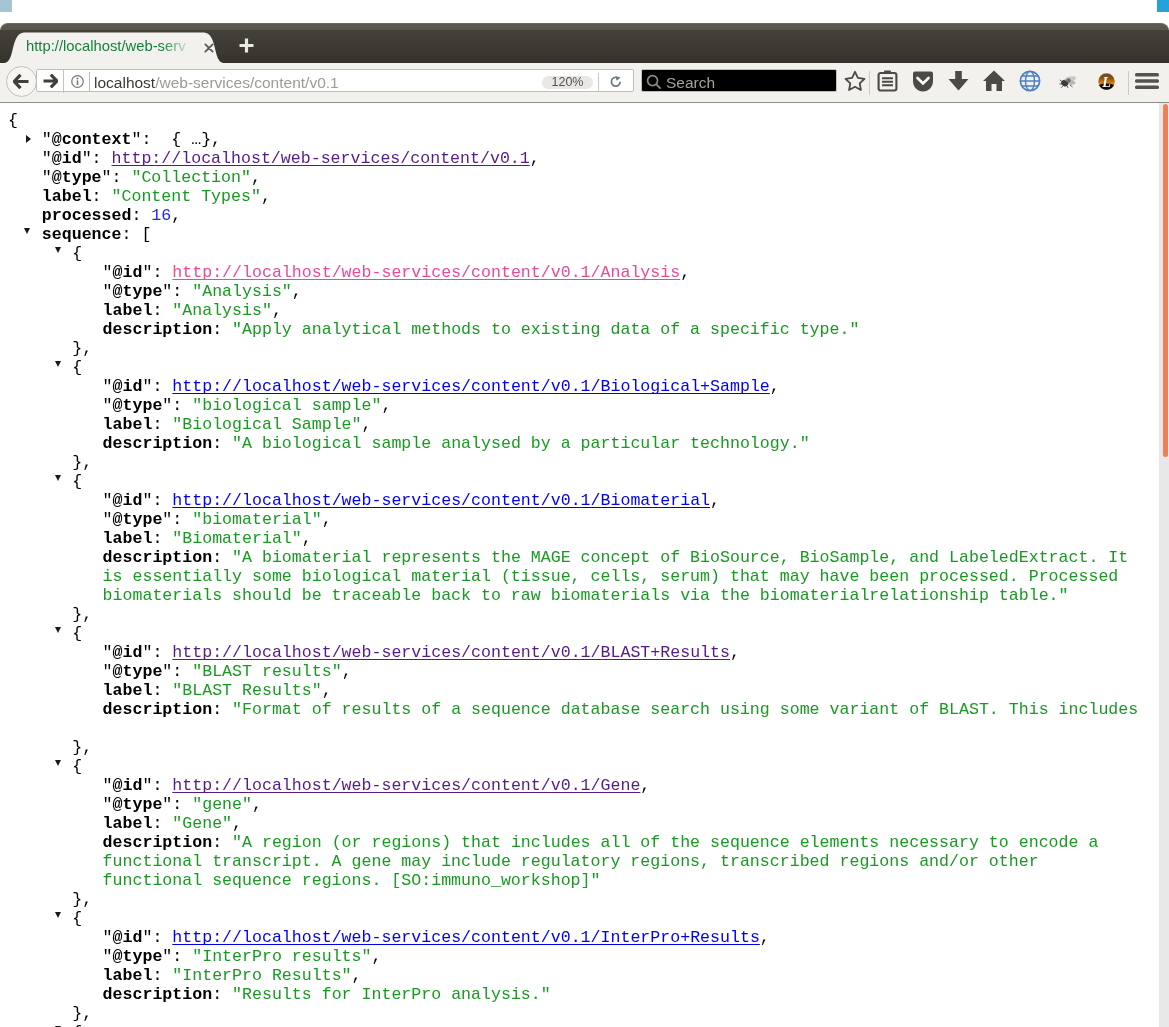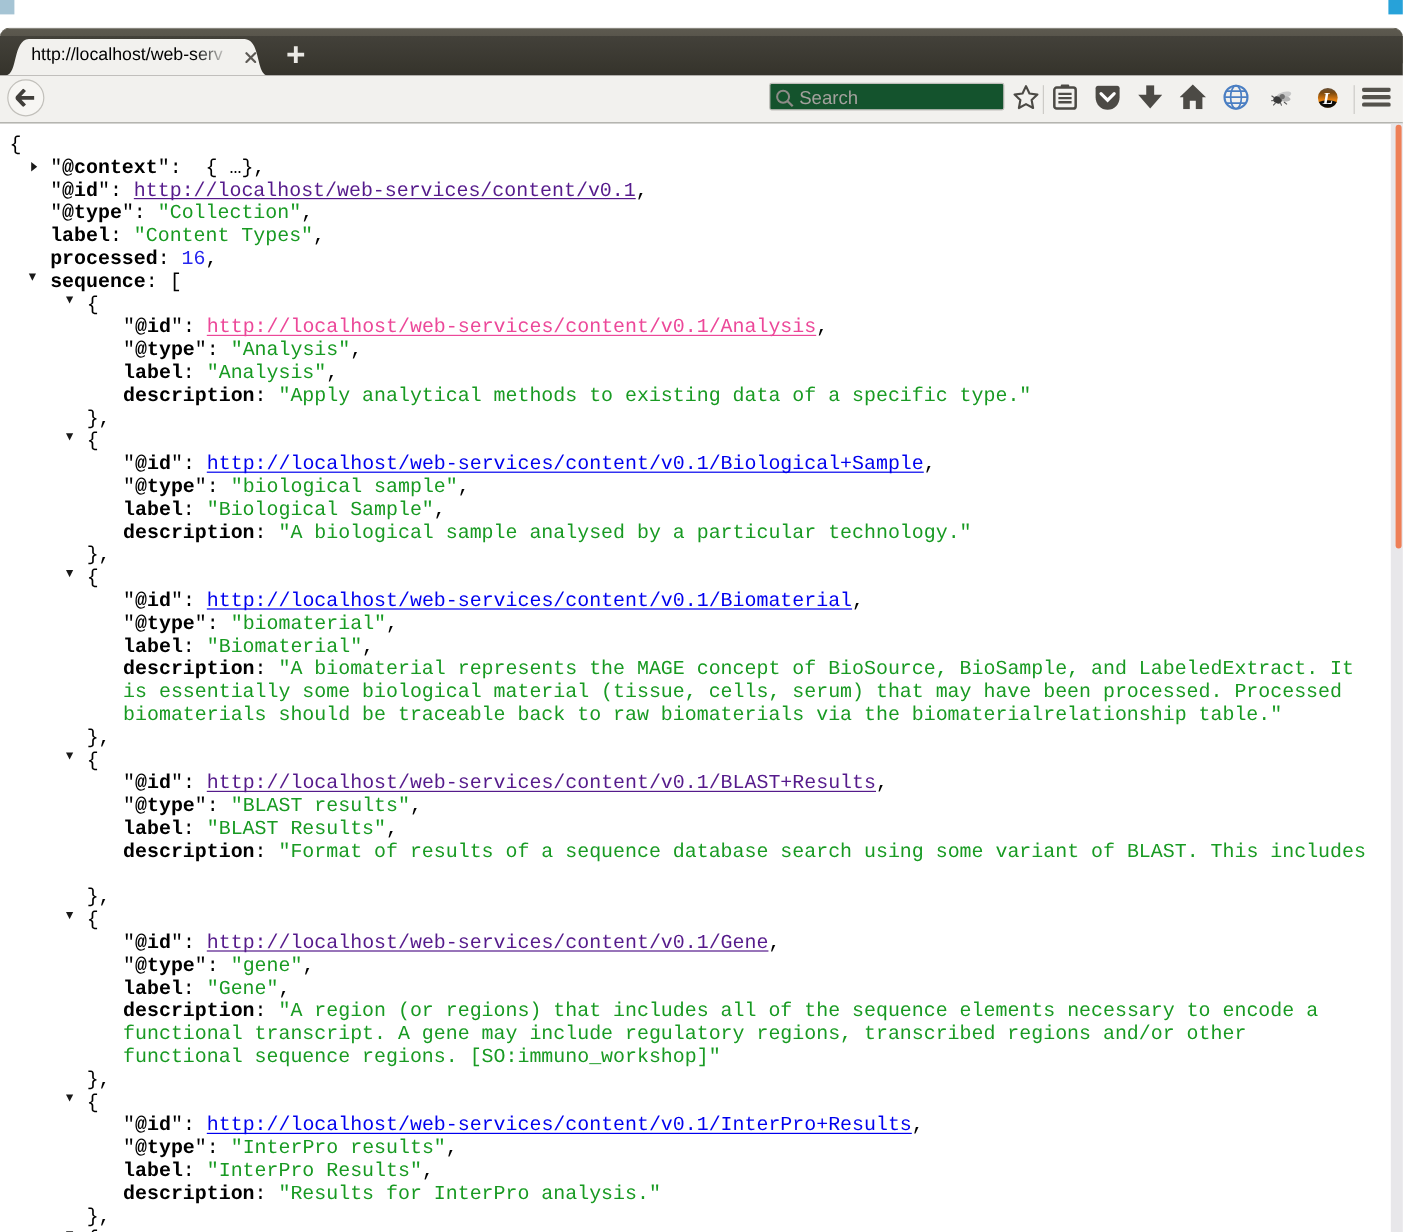--- a/index.html
+++ b/index.html
@@ -23,38 +23,38 @@
   #btn-min { left:26.6px; top:6.2px; }
   #btn-max { left:45.2px; top:6.2px; }
   .wglyph { position:absolute; color:#2a2722; }
   #menubar span { position:absolute; top:5.5px; color:#e7e3da; font-size:14.5px; }
 
   
   #tabbar { position:absolute; left:0; top:30px; width:1169px; height:33px;
     background:linear-gradient(#43413a,#37352d 85%,#34322b); }
   #tabshape { position:absolute; left:0; top:30px; }
   #tablabel { position:absolute; left:26px; top:37.5px; width:166px; height:20px;
-    font-size:14.8px; color:#000000; white-space:nowrap; overflow:hidden;
+    font-size:14.8px; color:#15803d; white-space:nowrap; overflow:hidden;
     -webkit-mask-image:linear-gradient(90deg,#000 82%,transparent 100%);
     mask-image:linear-gradient(90deg,#000 82%,transparent 100%); }
 
   
   #navbar { position:absolute; left:0; top:63px; width:1169px; height:40px;
     background:#f2f1ee; border-bottom:1px solid #8e8d89; }
   #backcirc { position:absolute; left:5.5px; top:2.5px; width:31px; height:31px;
     border-radius:50%; background:#f7f6f3; border:1px solid #c2c0bb; }
   #urlbar { position:absolute; left:36px; top:6px; width:598px; height:23px;
     background:#fff; border:1px solid #c0beba; border-radius:2px; }
   #urltext { position:absolute; left:57px; top:3.5px; font-size:15.5px; color:#9c9a97; white-space:nowrap; }
   #urltext b { color:#3b3935; font-weight:normal; }
   #zoombadge { position:absolute; left:505px; top:5.5px; width:51px; height:13.5px;
     background:#e9e7e4; border-radius:7px; text-align:center;
     font-size:12.5px; color:#55504b; line-height:13.5px; }
   #searchbox { position:absolute; left:641px; top:6px; width:196px; height:23px;
-    background:#14532d; border:1px solid #c0beba; border-radius:2px; }
+    background:#000000; border:1px solid #c0beba; border-radius:2px; }
   #searchtext { position:absolute; left:24px; top:3.5px; font-size:15.5px; color:#a3a19d; }
   .sep { position:absolute; top:8px; width:1px; height:24px; background:#cdcbc7; }
 
   
   #content { position:absolute; left:0; top:103px; width:1169px; height:924px; background:#fff; }
   .ln { position:absolute; white-space:pre;
     font-family:"Liberation Mono",monospace; font-size:16.6px; line-height:19px; color:#000; }
   .ln b { font-weight:bold; }
   .s { color:#189a22; }
   .n { color:#2525ef; }
@@ -109,20 +109,39 @@
     </svg>
   <svg id="newtabsvg" style="position:absolute;left:239px;top:38px" width="15" height="15" viewBox="0 0 15 15">
     <path d="M7.5,0.5 L7.5,14.5 M0.5,7.5 L14.5,7.5" stroke="#ebe9e5" stroke-width="3.2"></path>
     </svg>
 
   <div id="navbar">
     <div id="backcirc"></div>
     <svg style="position:absolute;left:13px;top:11px" width="16" height="15" viewBox="0 0 16 15">
       <path d="M7.5,0.8 L1.2,7.5 L7.5,14.2 M1.8,7.5 L15.5,7.5" stroke="#413f3b" stroke-width="3.2" fill="none"></path>
     </svg>
+    <div id="urlbar">
+      <svg style="position:absolute;left:5.5px;top:4px" width="15" height="14" viewBox="0 0 15 14">
+        <path d="M7.8,0.6 L14,7 L7.8,13.4 M0.5,7 L13.5,7" stroke="#413f3b" stroke-width="3.1" fill="none"></path>
+      </svg>
+      <div style="position:absolute;left:25.5px;top:0;width:1px;height:23px;background:#c6c4c0"></div>
+      <svg style="position:absolute;left:33.5px;top:5px" width="13" height="13" viewBox="0 0 18 18">
+        <circle cx="9" cy="9" r="8" fill="none" stroke="#7b7975" stroke-width="1.7"></circle>
+        <circle cx="9" cy="5" r="1.4" fill="#7b7975"></circle>
+        <rect x="7.9" y="7.4" width="2.2" height="6.5" fill="#7b7975"></rect>
+      </svg>
+      <div style="position:absolute;left:52px;top:2px;width:1px;height:19px;background:#b9b7b3"></div>
+      <div id="urltext"><b>localhost</b>/web-services/content/v0.1</div>
+      <div id="zoombadge">120%</div>
+      <div style="position:absolute;left:561px;top:2.5px;width:1px;height:18px;background:#cbc9c5"></div>
+      <svg style="position:absolute;left:573px;top:6px" width="11.5" height="11.5" viewBox="0 0 24 24">
+        <path d="M12,3 A9,9 0 1 0 21,12" fill="none" stroke="#6a7380" stroke-width="3.6"></path>
+        <path d="M11,0 L22,3 L14,10 Z" fill="#6a7380"></path>
+      </svg>
+    </div>
     <div id="searchbox">
       <svg style="position:absolute;left:4px;top:3.5px" width="16" height="16" viewBox="0 0 17 17">
         <circle cx="7" cy="7" r="5.3" fill="none" stroke="#8d8b87" stroke-width="1.8"></circle>
         <path d="M11,11 L15.5,15.5" stroke="#8d8b87" stroke-width="2"></path>
       </svg>
       <div id="searchtext">Search</div>
     </div>
 
     <svg style="position:absolute;left:844px;top:7px" width="22" height="22" viewBox="0 0 22 22">
       <path d="M11,1.8 L13.9,7.9 L20.5,8.8 L15.7,13.4 L16.9,20 L11,16.8 L5.1,20 L6.3,13.4 L1.5,8.8 L8.1,7.9 Z" fill="none" stroke="#4c4a45" stroke-width="1.8" stroke-linejoin="round"></path>

